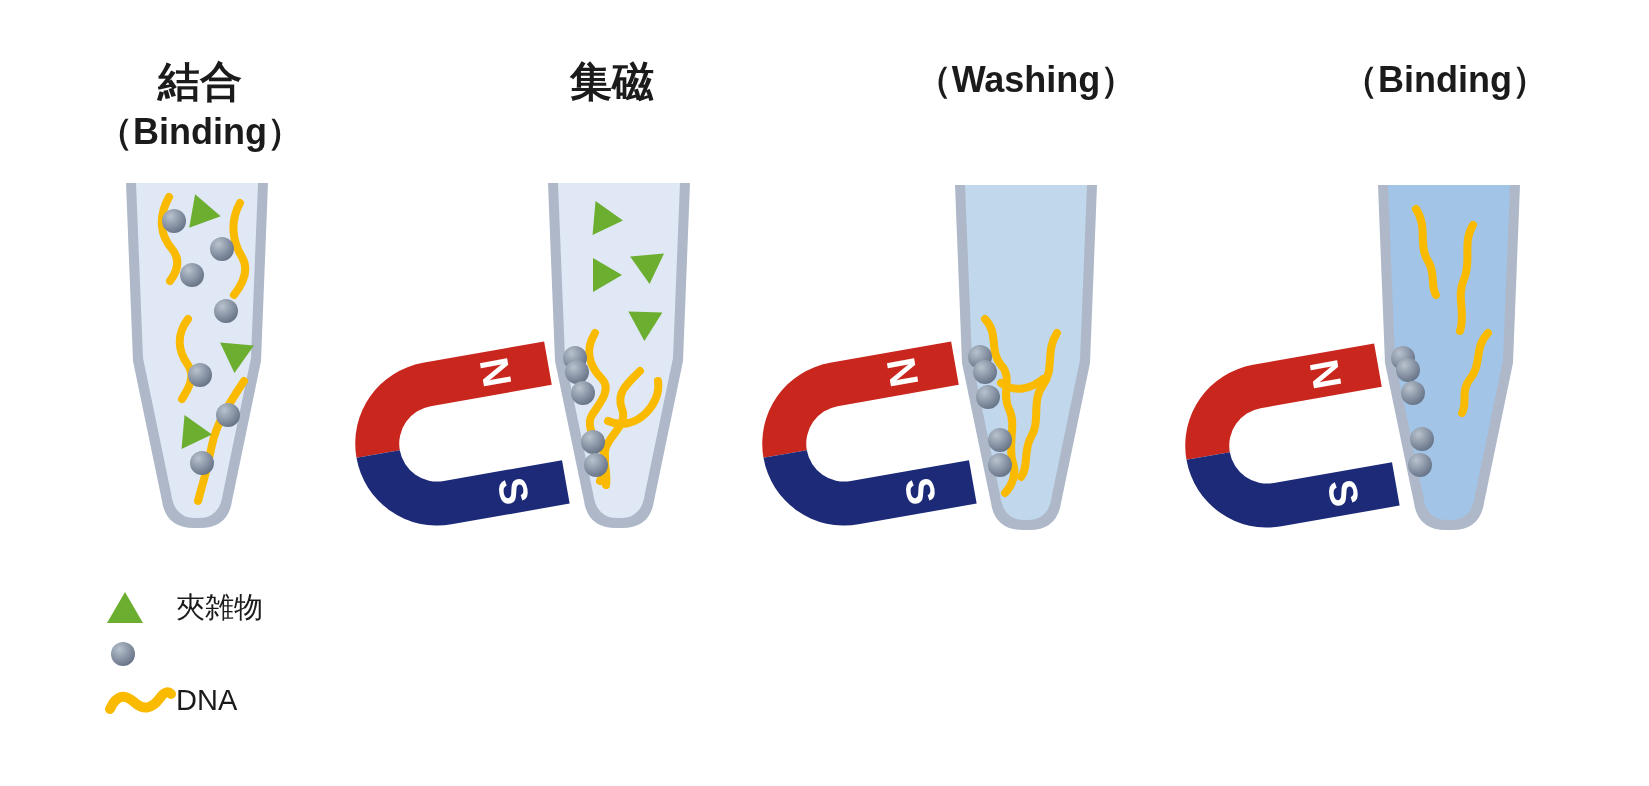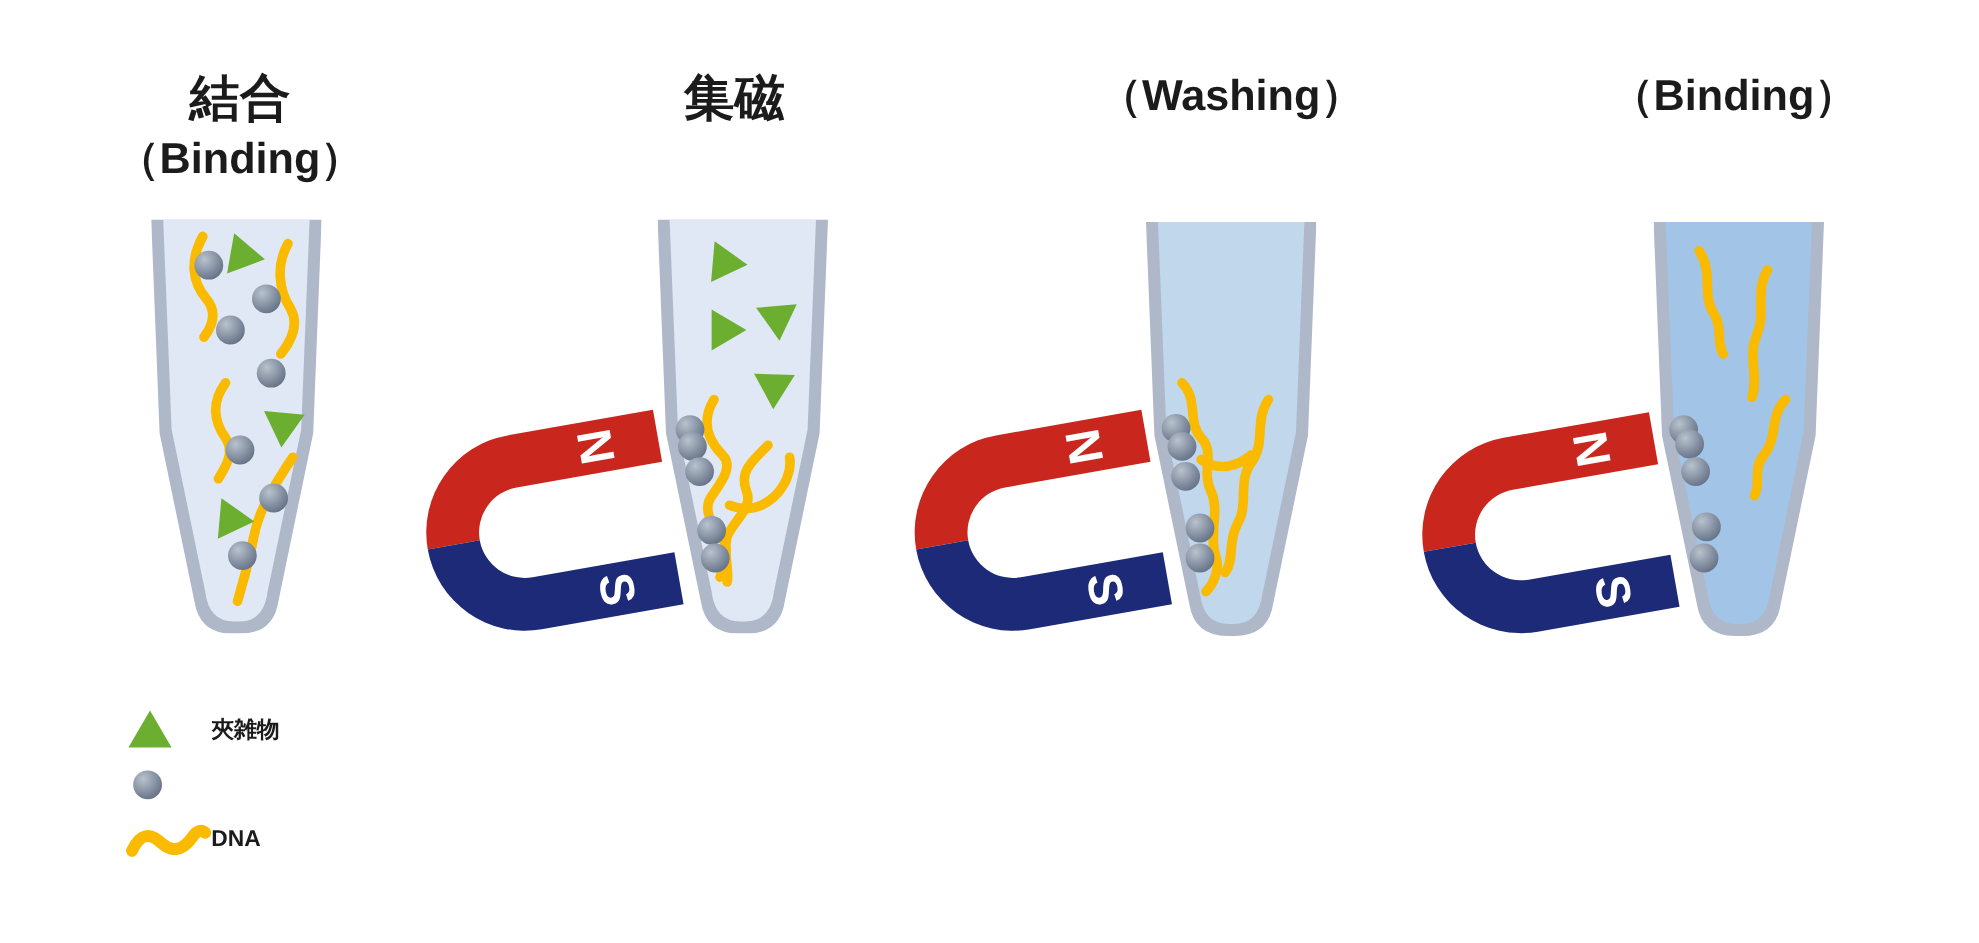--- a/index.html
+++ b/index.html
@@ -5,21 +5,21 @@
   html,body{margin:0;padding:0;background:#fff;}
   #canvas{position:relative;width:1649px;height:786px;background:#ffffff;overflow:hidden;
           font-family:"Liberation Sans","DejaVu Sans",sans-serif;}
   .stage-title{position:absolute;top:56px;width:400px;text-align:center;color:#1b1b1b;font-weight:bold;}
   .stage-title .ja{font-size:42px;line-height:52px;}
   .stage-title .en{font-size:36px;line-height:48px;}
   .gfx{position:absolute;}
   .legend{position:absolute;left:104px;top:585px;}
   .legend-row{display:flex;align-items:center;height:46px;}
   .legend-icon{width:72px;display:flex;justify-content:flex-start;align-items:center;}
-  .legend-label{font-size:19px;font-weight:bold;color:#1b1b1b;}
+  .legend-label{font-size:29px;font-weight:normal;color:#1b1b1b;}
   svg text{font-family:"Liberation Sans","DejaVu Sans",sans-serif;}
 </style>
 </head>
 <body>
 
 <div id="canvas">
 
   <div class="stage-title" style="left:0px;">
     <div class="ja">結合</div>
     <div class="en">（Binding）</div>

